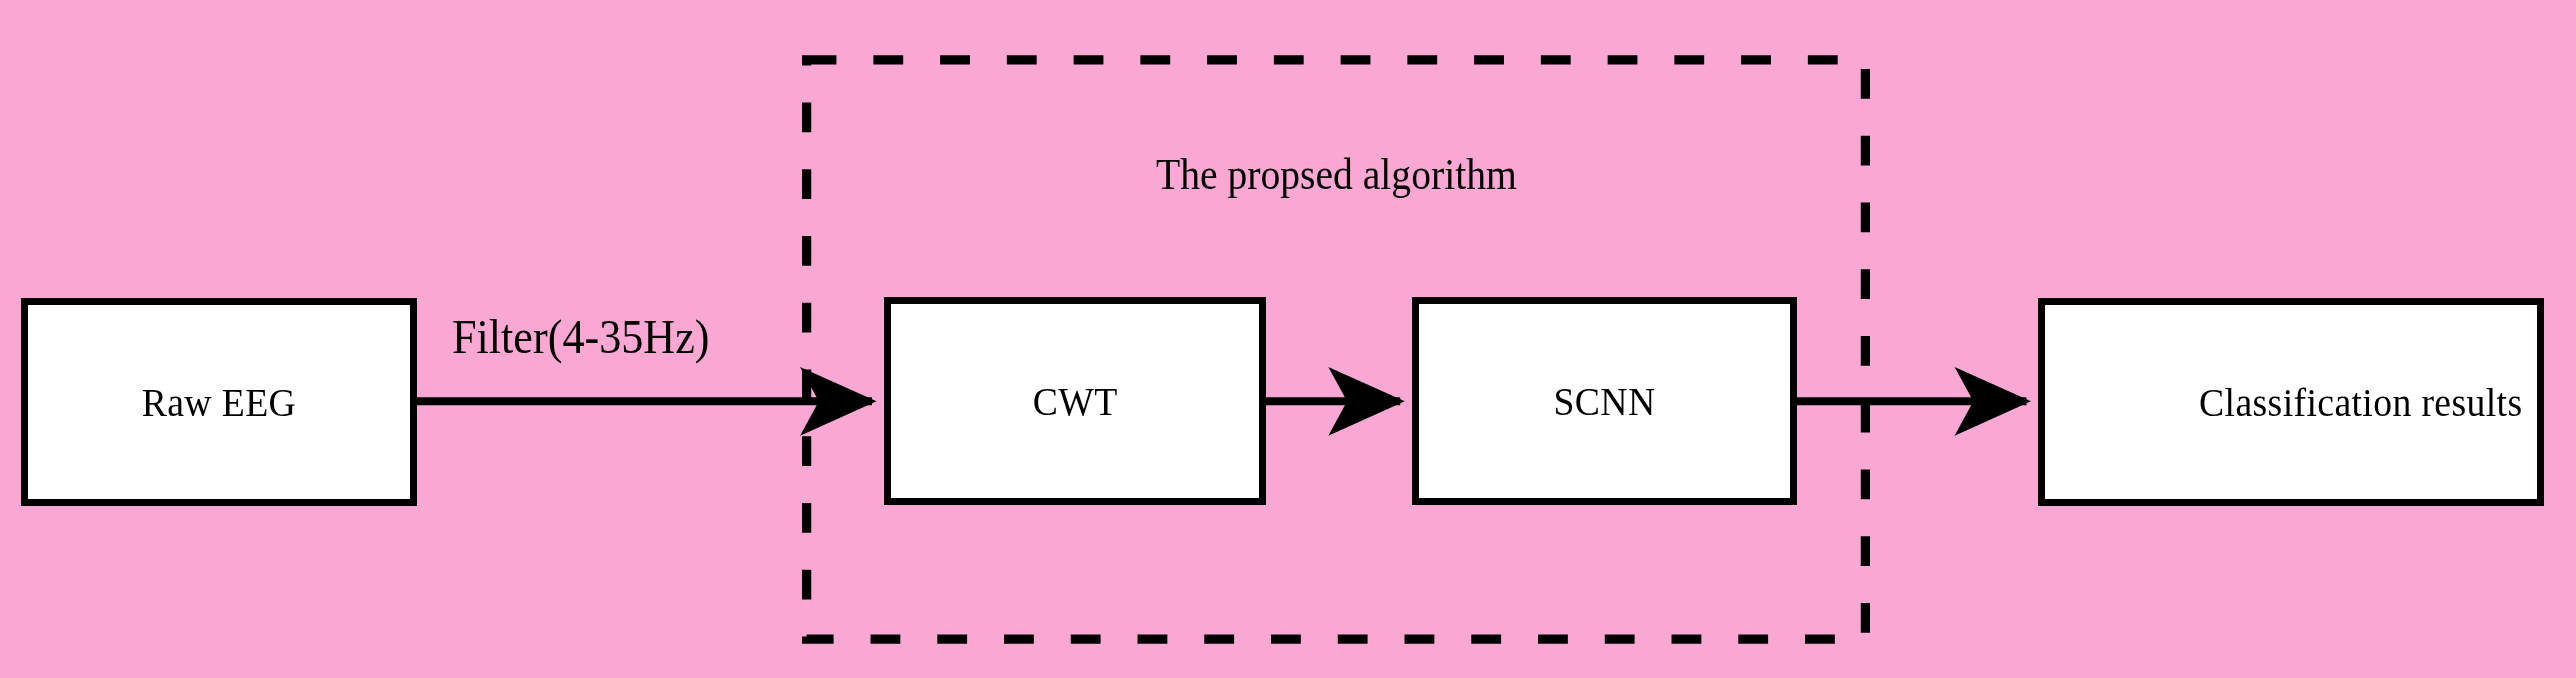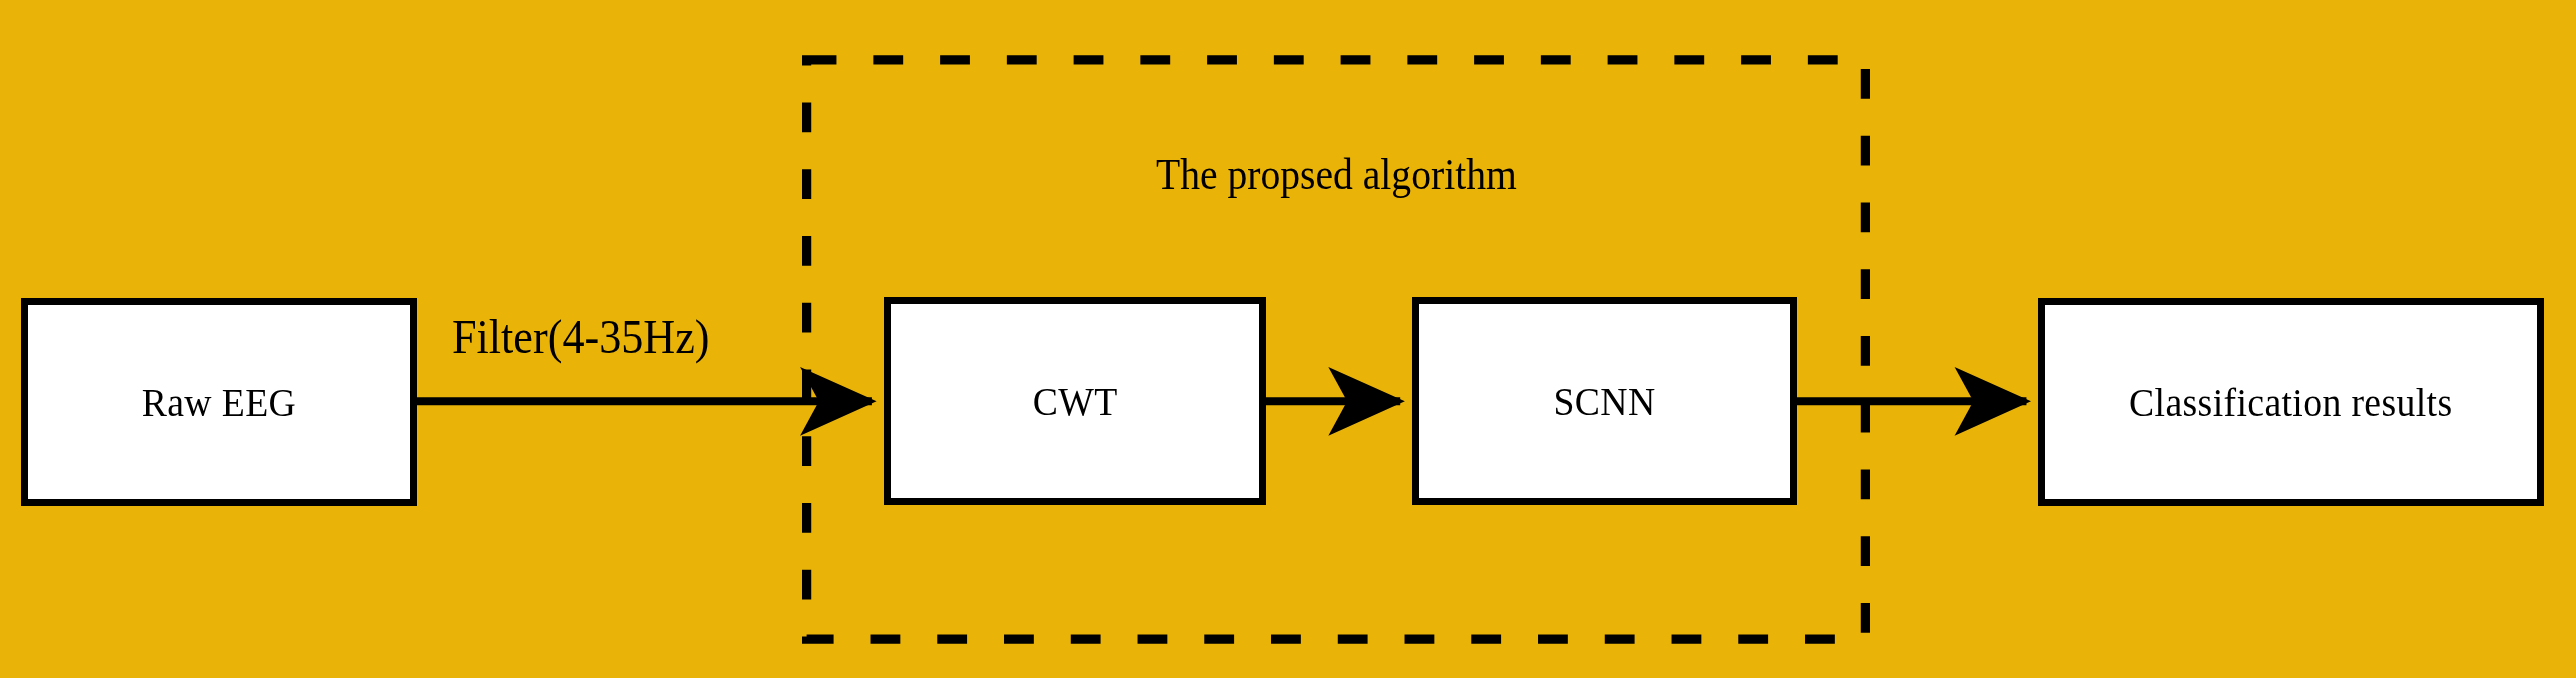--- a/index.html
+++ b/index.html
@@ -10,21 +10,21 @@
   }
   body {
     font-family: "Liberation Serif", "DejaVu Serif", serif;
     color: #000000;
   }
 
   #canvas {
     position: relative;
     width: 2576px;
     height: 679px;
-    background: #eab308;
+    background: #f9a8d4;
     overflow: hidden;
   }
 
   
   .node {
     position: absolute;
     box-sizing: border-box;
     background: #ffffff;
     border: 7.8px solid #000000;
     display: flex;
@@ -38,21 +38,21 @@
     line-height: 1;
     letter-spacing: 0.4px;
     white-space: nowrap;
     transform: scaleX(0.92);
     transform-origin: center center;
   }
 
   #node-raw-eeg          { left: 20.6px;   top: 298px; width: 396px; height: 208px; }
   #node-cwt              { left: 884px; top: 297px; width: 382px; height: 208px; }
   #node-scnn             { left: 1412px; top: 297px; width: 385px; height: 208px; }
-  #node-classification   { left: 2038px; top: 298px; width: 506px; height: 208px; }
+  #node-classification   { left: 2038px; top: 298px; width: 506px; height: 208px; justify-content: flex-end; }
 
   
   #group-proposed {
     position: absolute;
     left: 802px;
     top: 55px;
     width: 1068px;
     height: 589px;
     z-index: 2;
     pointer-events: none;

